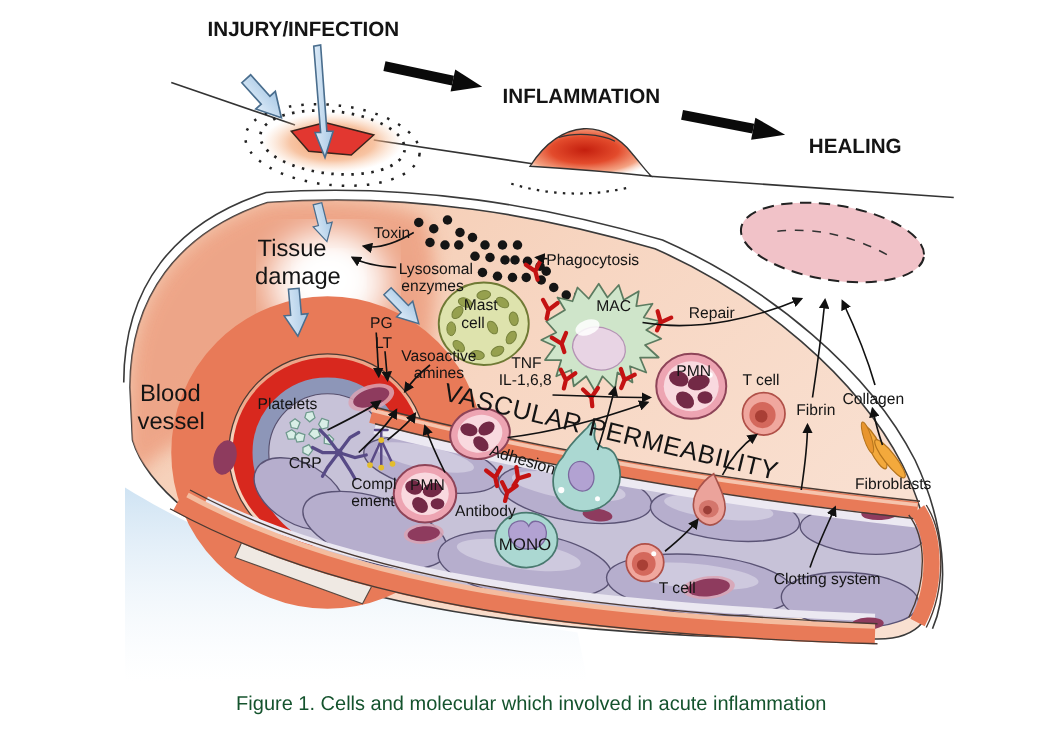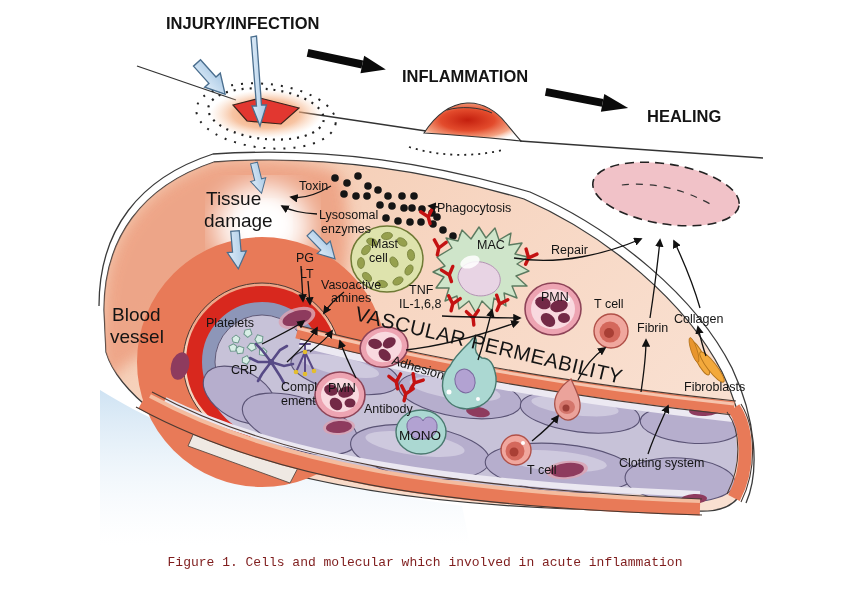--- a/index.html
+++ b/index.html
@@ -3,21 +3,21 @@
 <meta charset="utf-8">
 <style>
   html,body{margin:0;padding:0;background:#fff;}
   .page{width:850px;height:589px;background:#fff;position:relative;font-family:"Liberation Sans",sans-serif;overflow:hidden;}
   svg{display:block;}
   text{font-family:"Liberation Sans",sans-serif;fill:#141414;}
   .lbl{font-size:12.5px;}
   .big{font-size:19px;}
   .stage{font-size:16.5px;font-weight:700;}
   .vperm{font-size:20.5px;letter-spacing:.5px;}
-  .caption{width:850px;text-align:center;color:#7f1d1d;font-size:13px;position:absolute;top:555px;left:0;font-family:Liberation Mono, monospace;}
+  .caption{width:850px;text-align:center;color:#14532d;font-size:16px;position:absolute;top:555px;left:0;}
 </style>
 </head>
 <body>
 
 <div class="page">
 <svg width="850" height="545" viewBox="0 0 850 545">
   <defs>
     <linearGradient id="tg" x1="0" y1="0" x2="1" y2="0.6">
       <stop offset="0" stop-color="#f4c8ad"></stop>
           <stop offset="0.5" stop-color="#f7d6c2"></stop>

